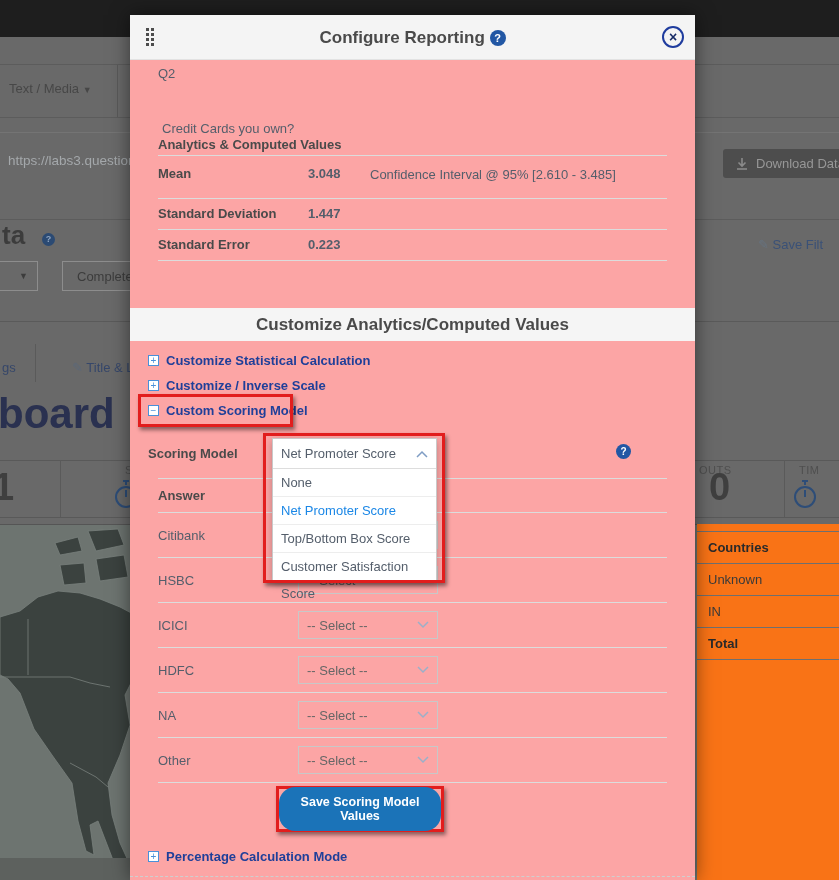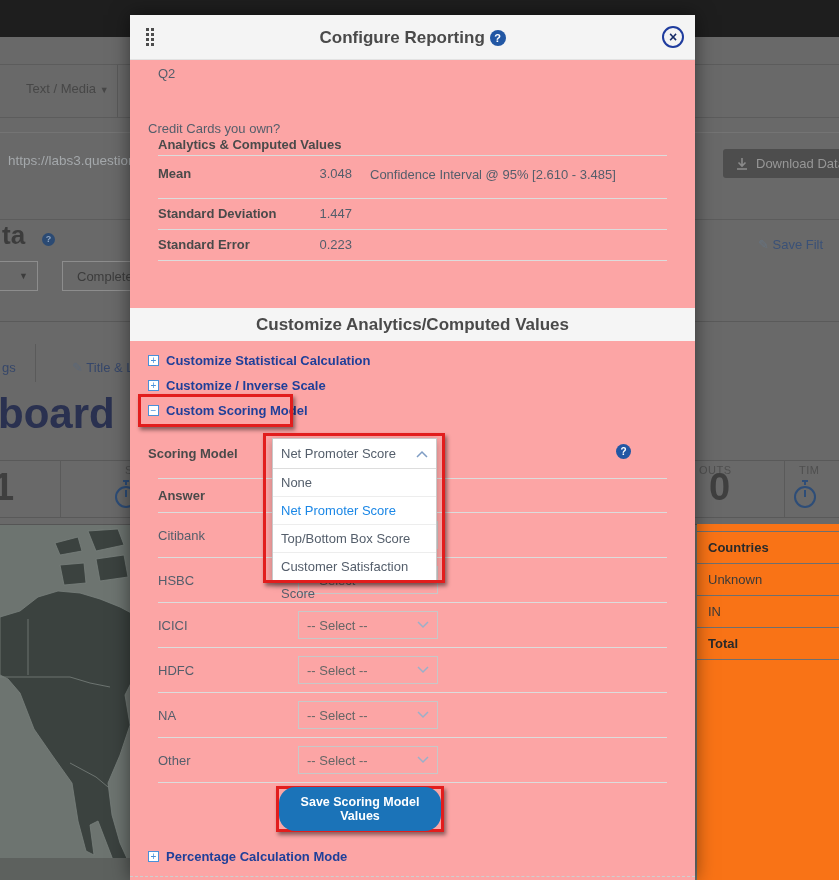--- a/index.html
+++ b/index.html
@@ -39,21 +39,21 @@
   .help-circle{display:inline-block;width:16px;height:16px;border-radius:50%;background:#2257a4;color:#fff;
                font-size:11px;font-weight:bold;text-align:center;line-height:16px;vertical-align:1px;}
   .close-btn{left:532px;top:11px;width:22px;height:22px;border:2px solid #1f3c9e;border-radius:50%;box-sizing:border-box;
              color:#162a66;font-weight:bold;font-size:14px;text-align:center;line-height:18px;cursor:pointer;}
   .dots{left:16px;top:13px;display:grid;grid-template-columns:3px 3px;grid-auto-rows:3px;gap:2px;}
   .dots i{background:#4c4c4c;}
   .lbl-b{font-weight:bold;color:#4a4a4a;}
   .stats{left:28px;top:140px;width:509px;border-top:1px solid #dcdcdc;}
   .stats .srow{display:flex;border-bottom:1px solid #dcdcdc;align-items:flex-start;}
   .stats .sl{width:150px;font-weight:bold;color:#4a4a4a;}
-  .stats .sv{width:44px;text-align:right;}
+  .stats .sv{width:44px;text-align:left;font-weight:bold;}
   .stats .sn{margin-left:18px;line-height:17px;}
   .band{left:0;top:293px;width:565px;height:33px;background:#f5f5f5;text-align:center;
         font-size:17px;font-weight:bold;color:#4a4a4a;line-height:33px;}
   .exp{position:absolute;display:flex;align-items:center;gap:7px;cursor:pointer;}
   .exp .bx{width:11px;height:11px;border:1px solid #4a90d9;color:#4a90d9;font-size:10px;line-height:10px;
            text-align:center;box-sizing:border-box;background:#fff;}
   .exp .tx{font-weight:bold;color:#1f3f99;}
   .redbox{position:absolute;border:3px solid #e21d1d;box-shadow:2px 3px 4px rgba(0,0,0,.45);
           box-sizing:border-box;z-index:4;pointer-events:none;}
   .combo{left:142px;top:423px;width:165px;background:#fff;border:1px solid #c9c9c9;z-index:3;
@@ -76,21 +76,21 @@
   .dashed{left:0;top:861px;width:565px;border-top:1px dashed #cfcfcf;}
 </style>
 </head>
 <body>
 
 <div class="stage">
 
   <div class="a topbar"></div>
   <div class="hr" style="left:0;top:64px;width:839px;"></div>
 
-  <div class="a bg-text" style="left:26px;top:81px;">
+  <div class="a bg-text" style="left:9px;top:81px;">
     <span>Text / Media</span>
     <span style="font-size:9px;">▼</span>
   </div>
   <div class="vr" style="left:117px;top:65px;height:52px;"></div>
   <div class="hr" style="left:0;top:117px;width:839px;"></div>
   <div class="hr" style="left:0;top:132px;width:839px;background:#747474;"></div>
 
   <div class="a bg-url">https://labs3.questionpr</div>
 
   <div class="a dl-btn">
@@ -186,21 +186,21 @@
           <i></i>
       </div>
       <div class="m-title">
         <span>Configure Reporting</span>
         <span class="help-circle">?</span>
       </div>
       <div class="a close-btn">×</div>
     </div>
 
     <div class="a" style="left:28px;top:51px;">Q2</div>
-    <div class="a" style="left:18px;top:106px;">Credit Cards you own?</div>
+    <div class="a" style="left:32px;top:106px;">Credit Cards you own?</div>
     <div class="a lbl-b" style="left:28px;top:122px;">Analytics &amp; Computed Values</div>
 
     <div class="a stats">
       <div class="srow" style="height:43px;padding-top:10px;box-sizing:border-box;">
         <div class="sl">Mean</div>
         <div class="sv">3.048</div>
         <div class="sn">
           <div>Confidence Interval @ 95% [2.610 - 3.485]</div>
         </div>
       </div>

